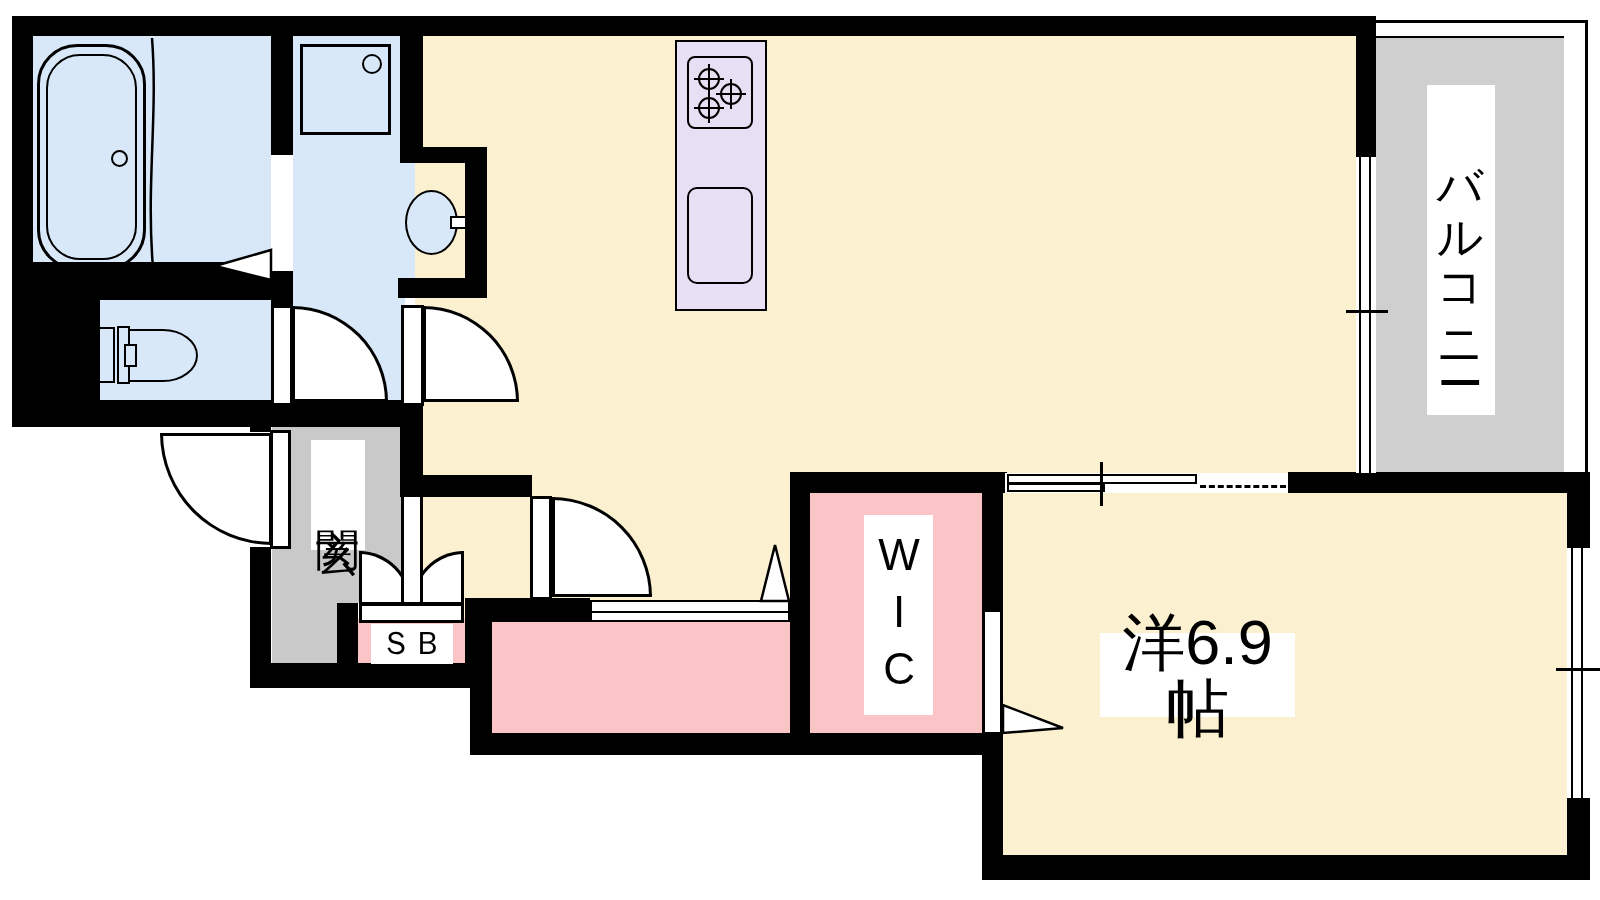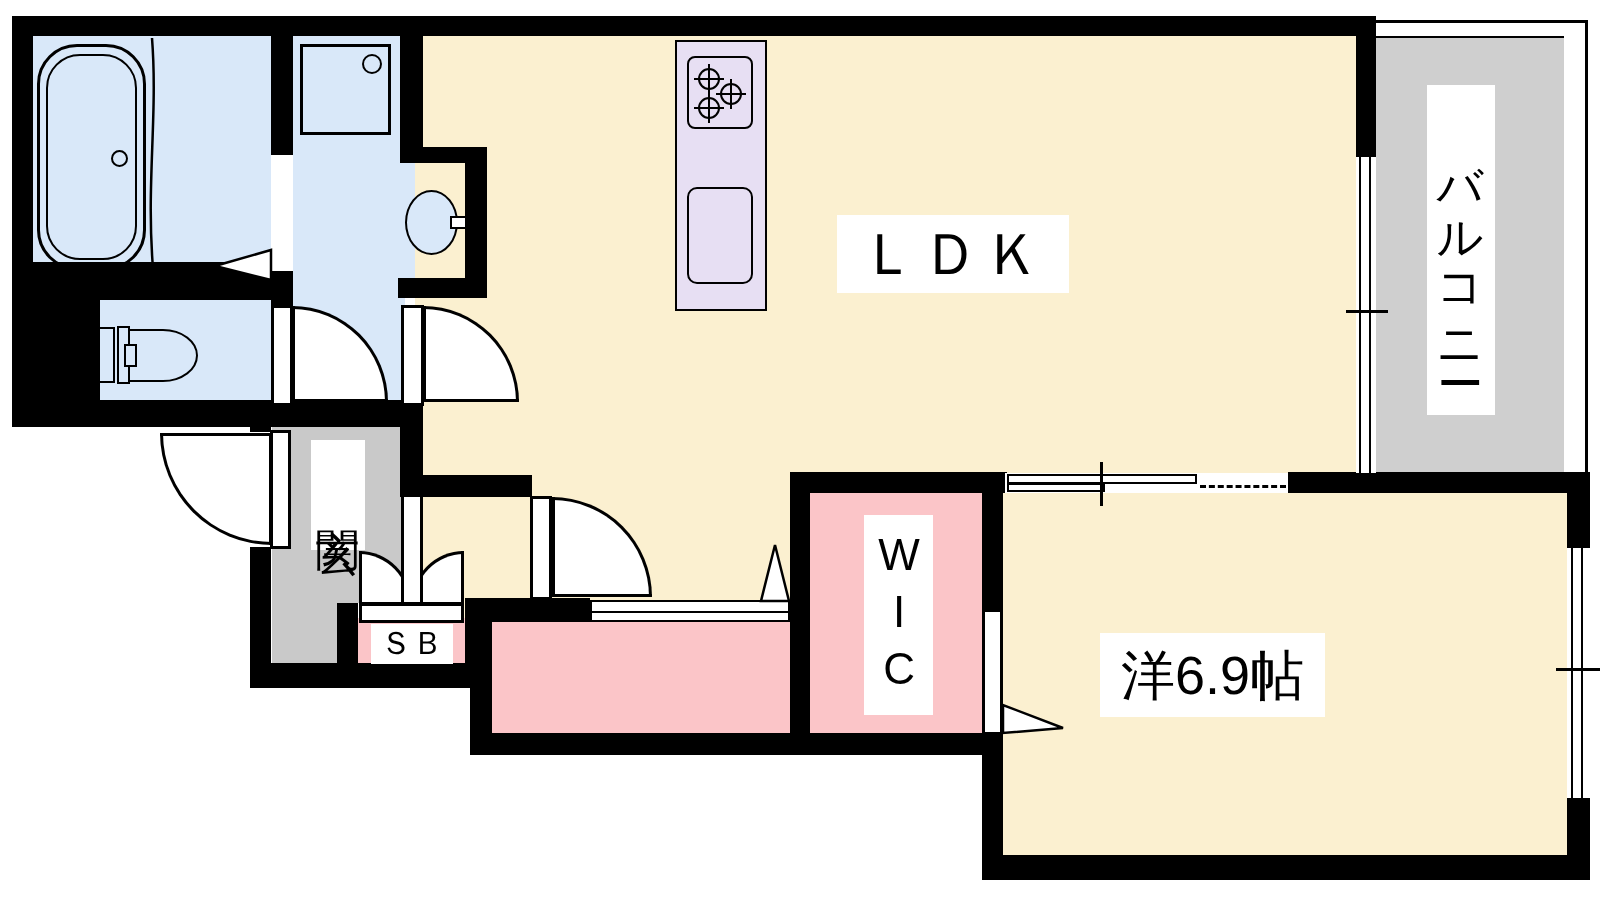--- a/index.html
+++ b/index.html
@@ -141,20 +141,19 @@
     <g stroke="#000" stroke-width="2">
       <line x1="709" y1="64" x2="709" y2="94"></line>
         <line x1="694" y1="79" x2="724" y2="79"></line>
       <line x1="731" y1="79" x2="731" y2="109"></line>
         <line x1="716" y1="94" x2="746" y2="94"></line>
       <line x1="709" y1="93" x2="709" y2="123"></line>
         <line x1="694" y1="108" x2="724" y2="108"></line>
     </g>
   </svg>
 
-  <div class="lbl" style="left:837px;top:215px;width:232px;height:78px;font-size:58px;letter-spacing:4px;">ＬＤＫ</div>
-  <div class="lbl" style="left:1100px;top:633px;width:225px;height:84px;font-size:54px;text-align:center;">洋6.9帖</div>
+  <div class="lbl" style="left:1100px;top:633px;width:195px;height:84px;font-size:63px;text-align:center;">洋6.9帖</div>
   <div class="lbl vert" style="left:1427px;top:85px;width:68px;height:330px;font-size:46px;letter-spacing:4px;">バルコニー</div>
   <div class="lbl vert" style="left:311px;top:440px;width:54px;height:110px;font-size:44px;">玄関</div>
   <div class="lbl vert" style="left:864px;top:515px;width:69px;height:200px;font-size:44px;letter-spacing:8px;">WIC</div>
   <div class="lbl" style="left:371px;top:624px;width:82px;height:40px;font-size:32px;">ＳＢ</div>
 
 </div>
 
 </body></html>

